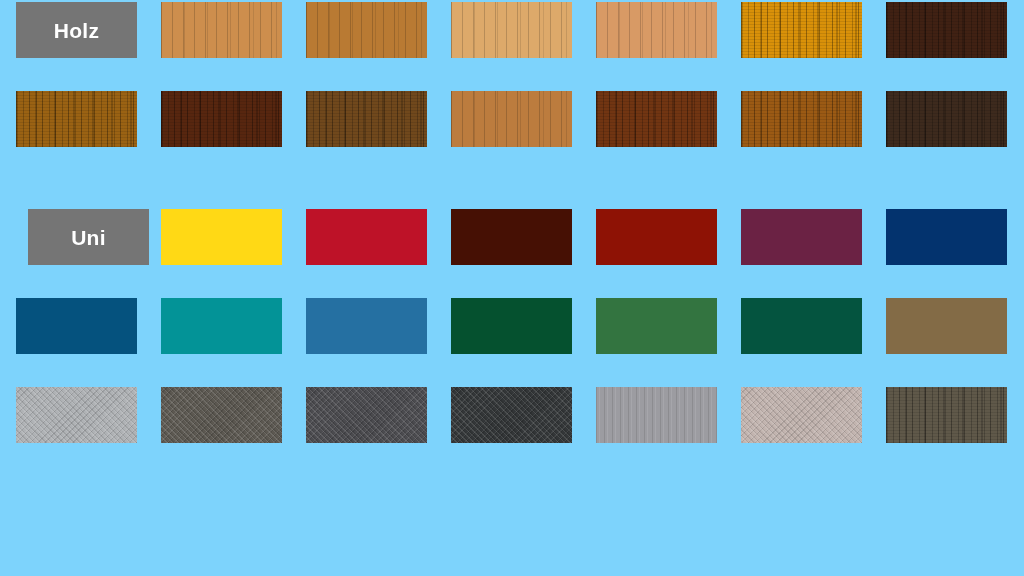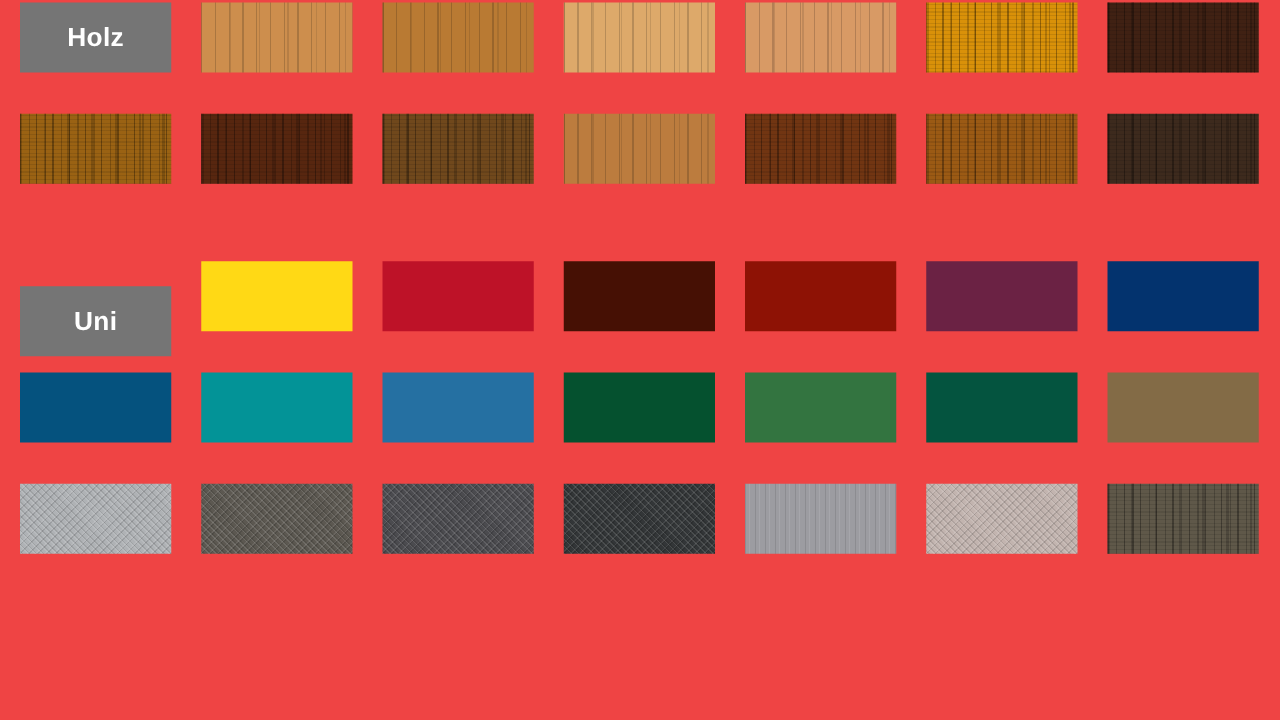--- a/index.html
+++ b/index.html
@@ -130,41 +130,41 @@
       repeating-linear-gradient(90deg,
         rgba(0,0,0,0.11) 0px, rgba(0,0,0,0.11) 1px,
         rgba(255,255,255,0.30) 1px, rgba(255,255,255,0.30) 2px,
         rgba(0,0,0,0.05) 2px, rgba(0,0,0,0.05) 3px);
     opacity: 0.85;
   }
 </style>
 </head>
 <body>
 
-<div id="palette" style="background: #ef4444;">
+<div id="palette" style="background: #7dd3fc;">
     <div class="swatch-row" style="top: 2px;">
       <div class="swatch label-swatch" style="left: 16px; background: rgb(117, 117, 117); color: rgb(255, 255, 255);">Holz</div>
       <div class="swatch tex-wood-fine" title="holz-natur-eiche" style="left: 161px; background: rgb(205, 142, 77);"></div>
       <div class="swatch tex-wood-fine" title="holz-honig-eiche" style="left: 306px; background: rgb(185, 122, 51);"></div>
       <div class="swatch tex-wood-fine" title="holz-hell-kiefer" style="left: 451px; background: rgb(221, 169, 106);"></div>
       <div class="swatch tex-wood-fine" title="holz-natur-eiche-hell" style="left: 596px; background: rgb(216, 154, 101);"></div>
       <div class="swatch tex-wood" title="holz-goldgelb" style="left: 741px; background: rgb(217, 145, 9);"></div>
       <div class="swatch tex-wood" title="holz-espresso" style="left: 886px; background: rgb(64, 33, 19);"></div>
     </div>
     <div class="swatch-row" style="top: 91px;">
       <div class="swatch tex-wood" title="holz-golden-oak" style="left: 16px; background: rgb(154, 98, 19);"></div>
       <div class="swatch tex-wood" title="holz-mahagoni-dunkel" style="left: 161px; background: rgb(87, 38, 15);"></div>
       <div class="swatch tex-wood" title="holz-nussbaum" style="left: 306px; background: rgb(112, 72, 28);"></div>
       <div class="swatch tex-wood-fine" title="holz-eiche-hell" style="left: 451px; background: rgb(188, 124, 62);"></div>
       <div class="swatch tex-wood" title="holz-palisander" style="left: 596px; background: rgb(113, 53, 18);"></div>
       <div class="swatch tex-wood" title="holz-orangebraun" style="left: 741px; background: rgb(155, 90, 20);"></div>
       <div class="swatch tex-wood" title="holz-wenge-dunkel" style="left: 886px; background: rgb(61, 42, 29);"></div>
     </div>
     <div class="swatch-row" style="top: 209px;">
-      <div class="swatch label-swatch" style="left: 16px; background: rgb(117, 117, 117); color: rgb(255, 255, 255); margin-top: 20px;">Uni</div>
+      <div class="swatch label-swatch" style="left: 28px; background: rgb(117, 117, 117); color: rgb(255, 255, 255);">Uni</div>
       <div class="swatch" title="uni-verkehrsgelb" style="left: 161px; background: rgb(255, 217, 21);"></div>
       <div class="swatch" title="uni-karminrot" style="left: 306px; background: rgb(190, 18, 40);"></div>
       <div class="swatch" title="uni-dunkelrotbraun" style="left: 451px; background: rgb(70, 16, 4);"></div>
       <div class="swatch" title="uni-ziegelrot" style="left: 596px; background: rgb(142, 18, 5);"></div>
       <div class="swatch" title="uni-bordeauxviolett" style="left: 741px; background: rgb(107, 34, 68);"></div>
       <div class="swatch" title="uni-nachtblau" style="left: 886px; background: rgb(3, 51, 110);"></div>
     </div>
     <div class="swatch-row" style="top: 298px;">
       <div class="swatch" title="uni-stahlblau" style="left: 16px; background: rgb(5, 82, 126);"></div>
       <div class="swatch" title="uni-tuerkis" style="left: 161px; background: rgb(3, 147, 151);"></div>

